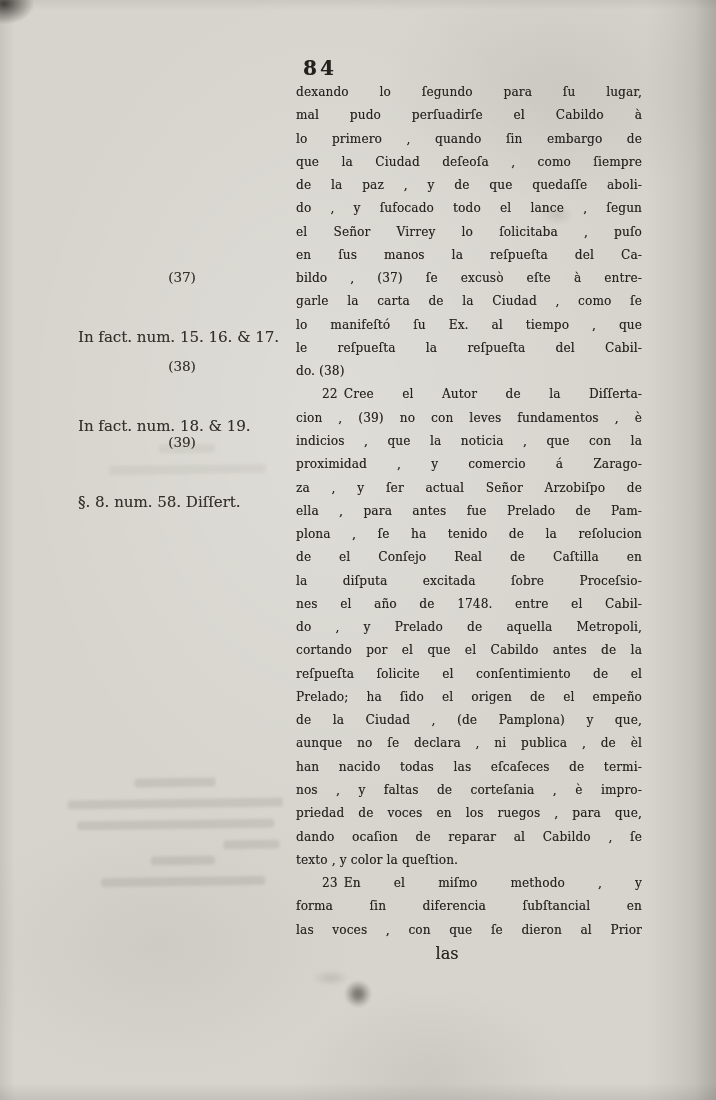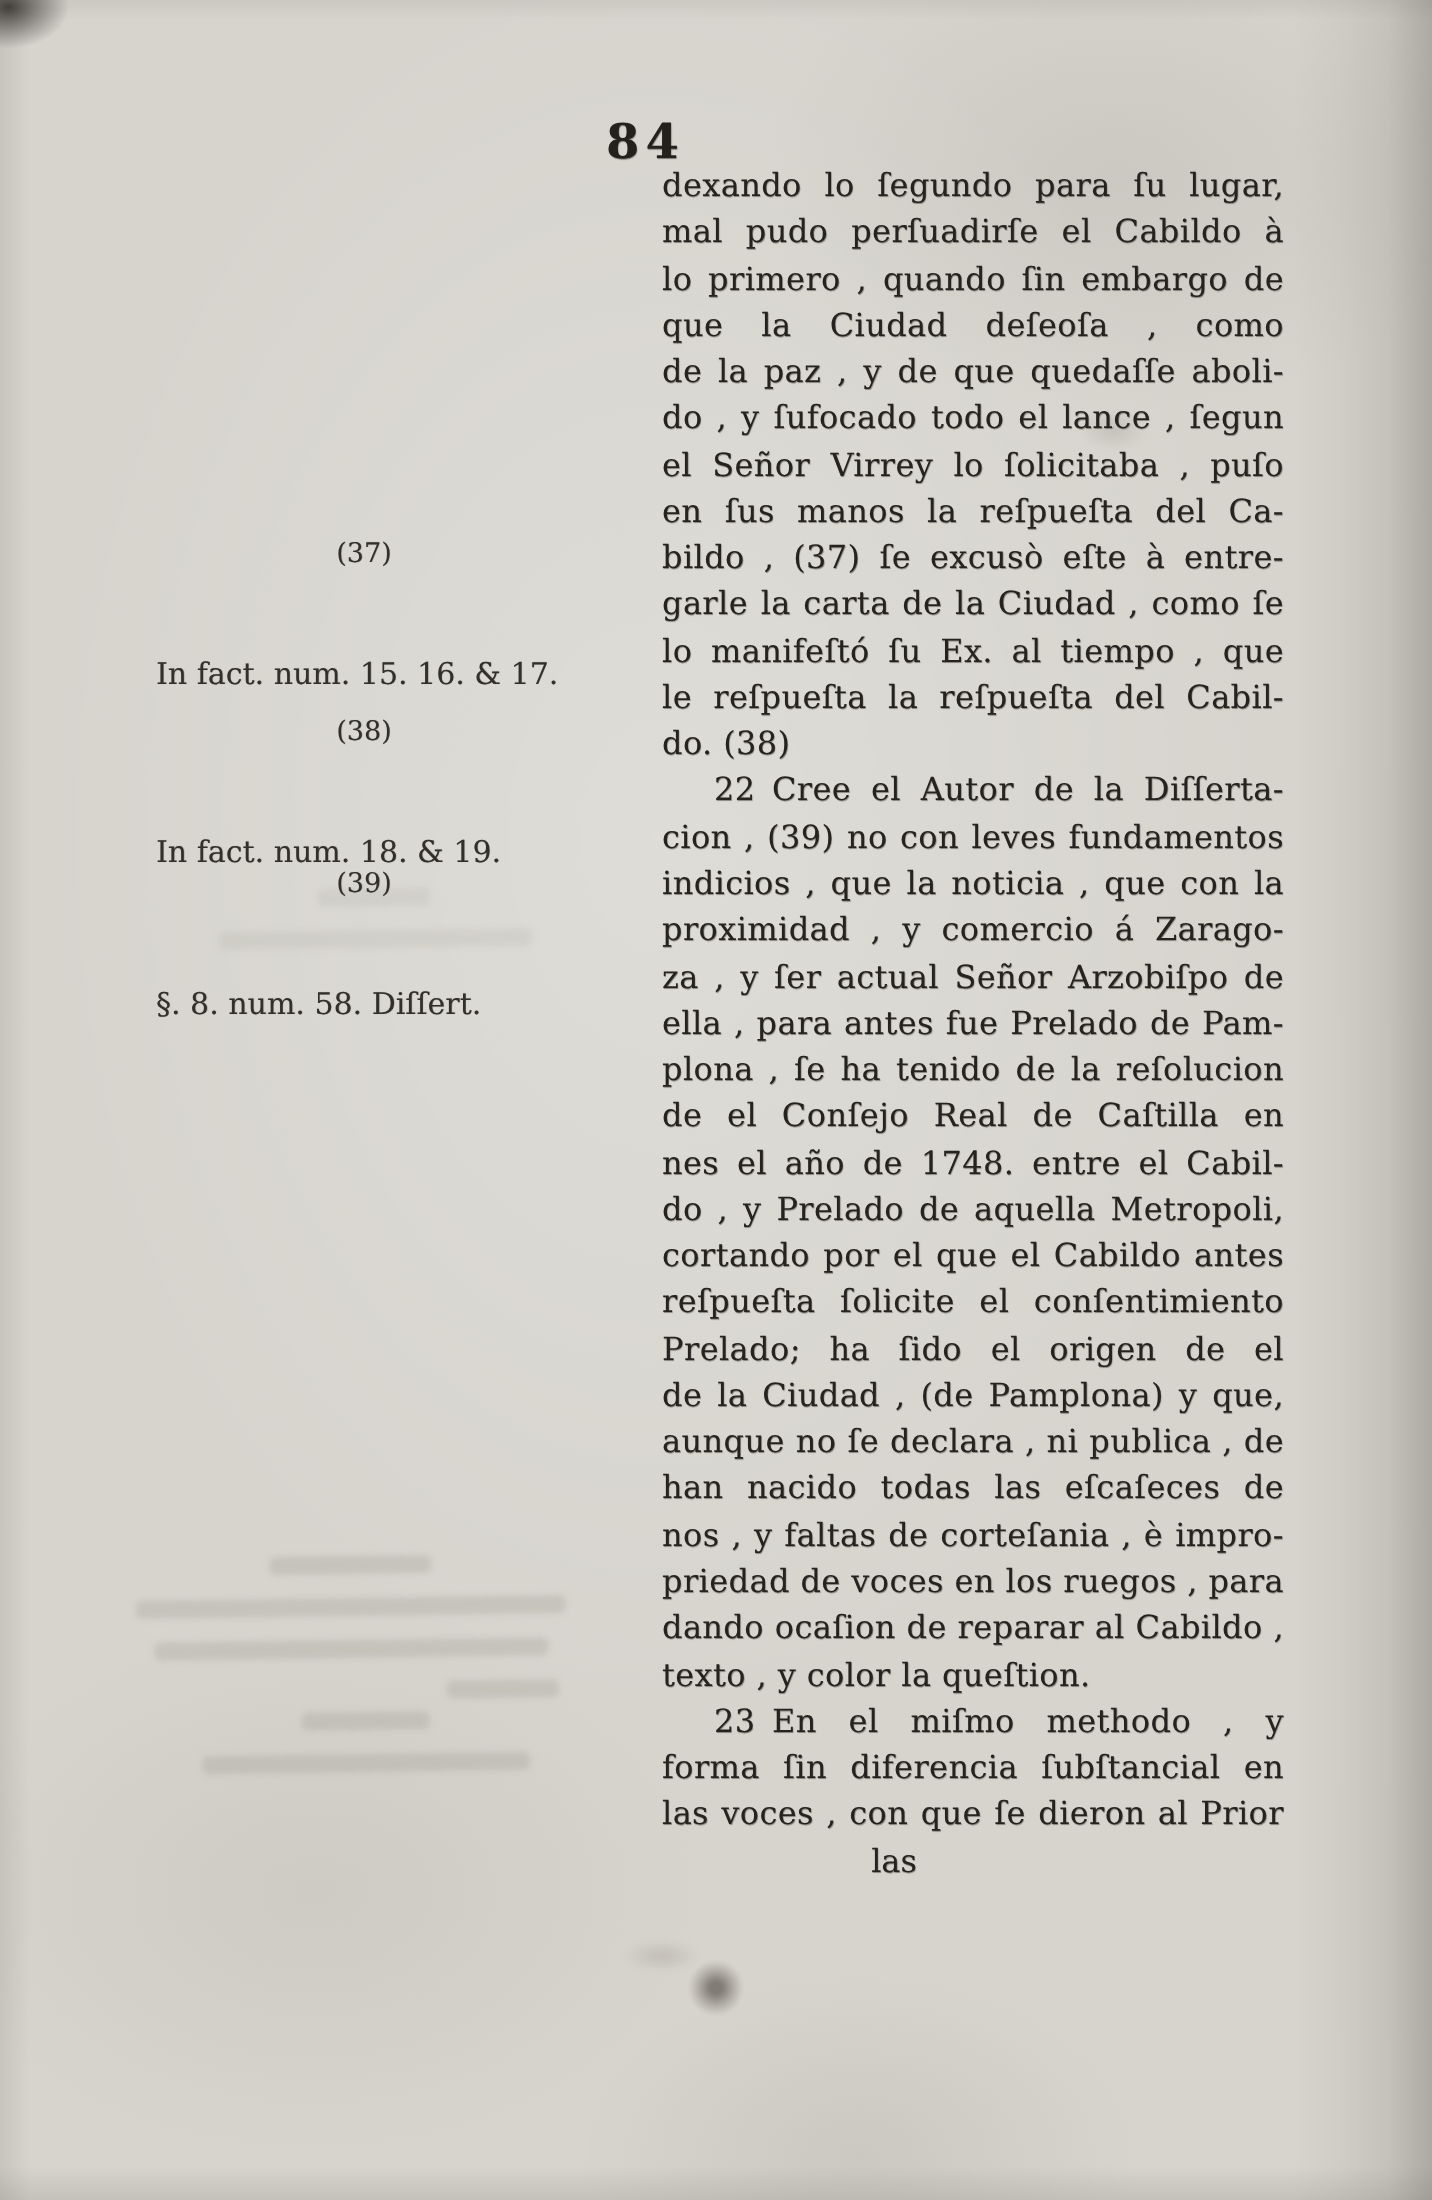--- a/index.html
+++ b/index.html
@@ -21,32 +21,32 @@
       linear-gradient(to top, rgba(104,100,93,0.17) 0px, rgba(104,100,93,0) 17px),
       linear-gradient(to bottom, rgba(104,100,93,0.11) 0px, rgba(104,100,93,0) 10px);
   }
   .corner-stain{
     position:absolute;left:0;top:0;width:34px;height:24px;
     background:radial-gradient(ellipse at 12% 15%, rgba(44,41,37,0.85), rgba(44,41,37,0) 72%);
   }
   
   #page-number{
     position:absolute;left:303px;top:56px;
-    font-size:24px;font-weight:bold;letter-spacing:3px;color:#24211d;
+    font-size:20px;font-weight:bold;letter-spacing:3px;color:#24211d;
     text-shadow:0.3px 0.3px 0.5px rgba(38,33,28,0.5);
   }
   #text-column{
     position:absolute;left:296px;top:81px;width:346px;
     color:#262220;
     text-shadow:0.3px 0.3px 0.4px rgba(38,33,28,0.45);
   }
   .line{
-    height:23.28px;line-height:23.28px;font-size:16px;
+    height:23.28px;line-height:23.28px;font-size:12px;
     overflow:hidden;letter-spacing:0.2px;
-    text-align:justify;text-align-last:justify;margin-left:35px;
+    text-align:justify;text-align-last:justify;
   }
   .line.l{text-align:right;text-align-last:left;}
   .line.ind{padding-left:26px;}
   .it{}
   #catchword-line{
     height:23px;line-height:23px;font-size:16px;
     text-align:center;padding-right:44px;color:#262220;
     text-shadow:0.3px 0.3px 0.4px rgba(38,33,28,0.45);
   }
   
@@ -143,20 +143,21 @@
       <div class="line j"><span>le reſpueſta la reſpueſta del Cabil-</span></div>
       <div class="line l"><span>do. (38)</span></div>
       <div class="line j ind"><span>22 Cree el Autor de la Diſſerta-</span></div>
       <div class="line j"><span>cion , (39) </span><span class="it">no con leves fundamentos , è</span></div>
       <div class="line j"><span class="it">indicios</span><span> , que la noticia , que con la</span></div>
       <div class="line j"><span>proximidad , y comercio á Zarago-</span></div>
       <div class="line j"><span>za , y ſer actual Señor Arzobiſpo de</span></div>
       <div class="line j"><span>ella , para antes fue Prelado de Pam-</span></div>
       <div class="line j"><span>plona , ſe ha tenido de la reſolucion</span></div>
       <div class="line j"><span>de el Conſejo Real de Caſtilla en</span></div>
+      <div class="line j"><span>la diſputa excitada ſobre Proceſsio-</span></div>
       <div class="line j"><span>nes el año de 1748. entre el Cabil-</span></div>
       <div class="line j"><span>do , y Prelado de aquella Metropoli,</span></div>
       <div class="line j"><span class="it">cortando por el que el Cabildo antes de la</span></div>
       <div class="line j"><span class="it">reſpueſta ſolicite el conſentimiento de el</span></div>
       <div class="line j"><span class="it">Prelado; ha ſido el origen de el empeño</span></div>
       <div class="line j"><span class="it">de la Ciudad , </span><span>(de Pamplona)</span><span class="it"> y que,</span></div>
       <div class="line j"><span class="it">aunque no ſe declara , ni publica , de èl</span></div>
       <div class="line j"><span class="it">han nacido todas las eſcaſeces de termi-</span></div>
       <div class="line j"><span class="it">nos , y faltas de corteſania , è impro-</span></div>
       <div class="line j"><span class="it">priedad de voces en los ruegos , para que,</span></div>

